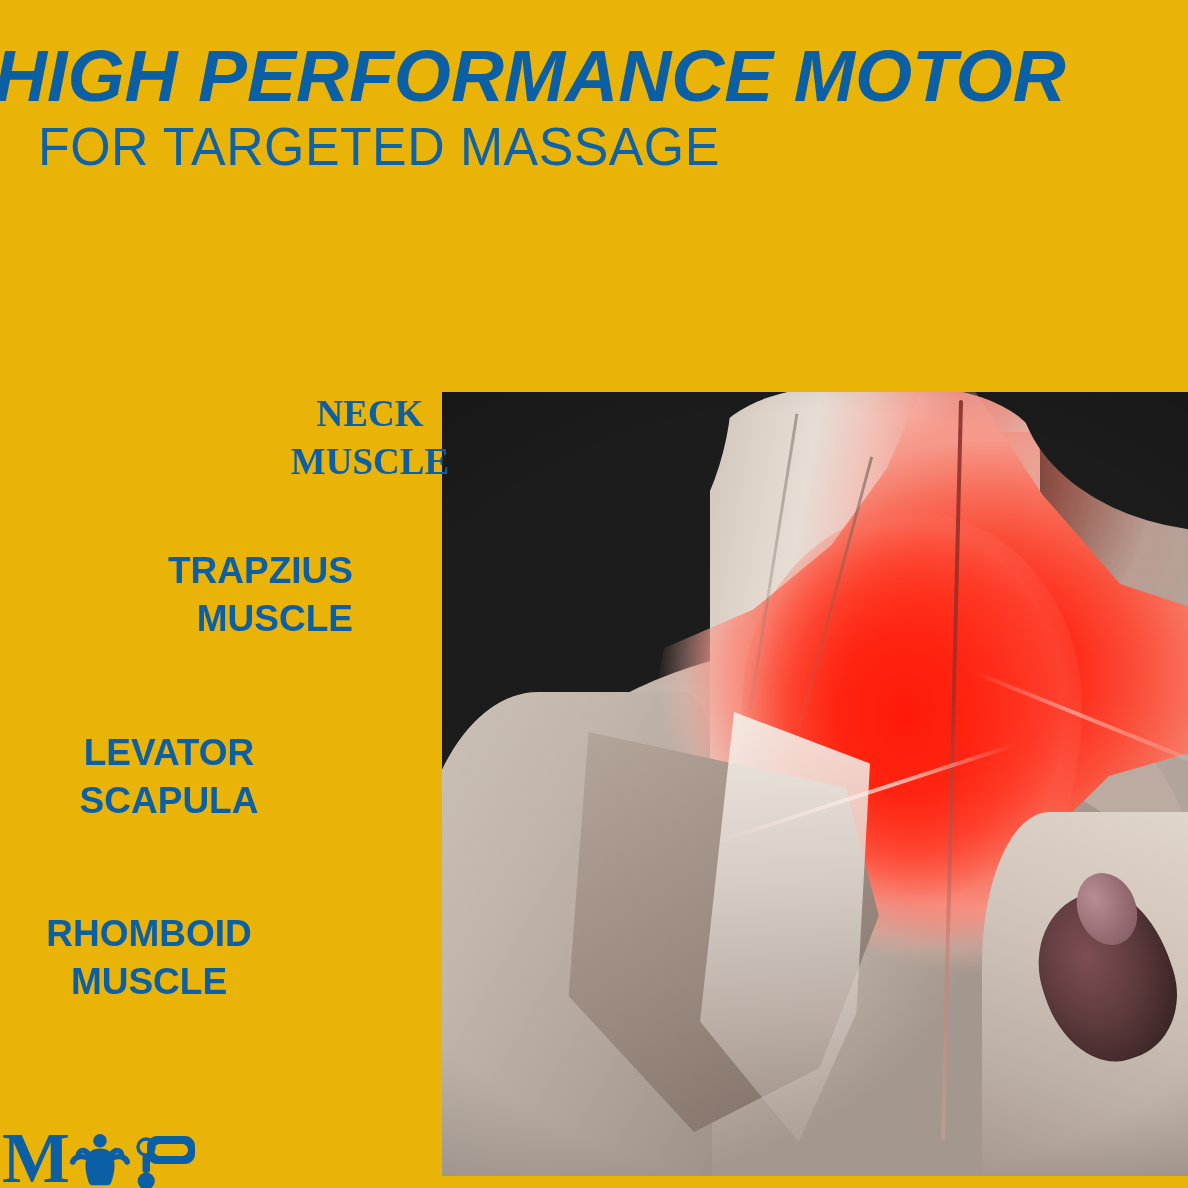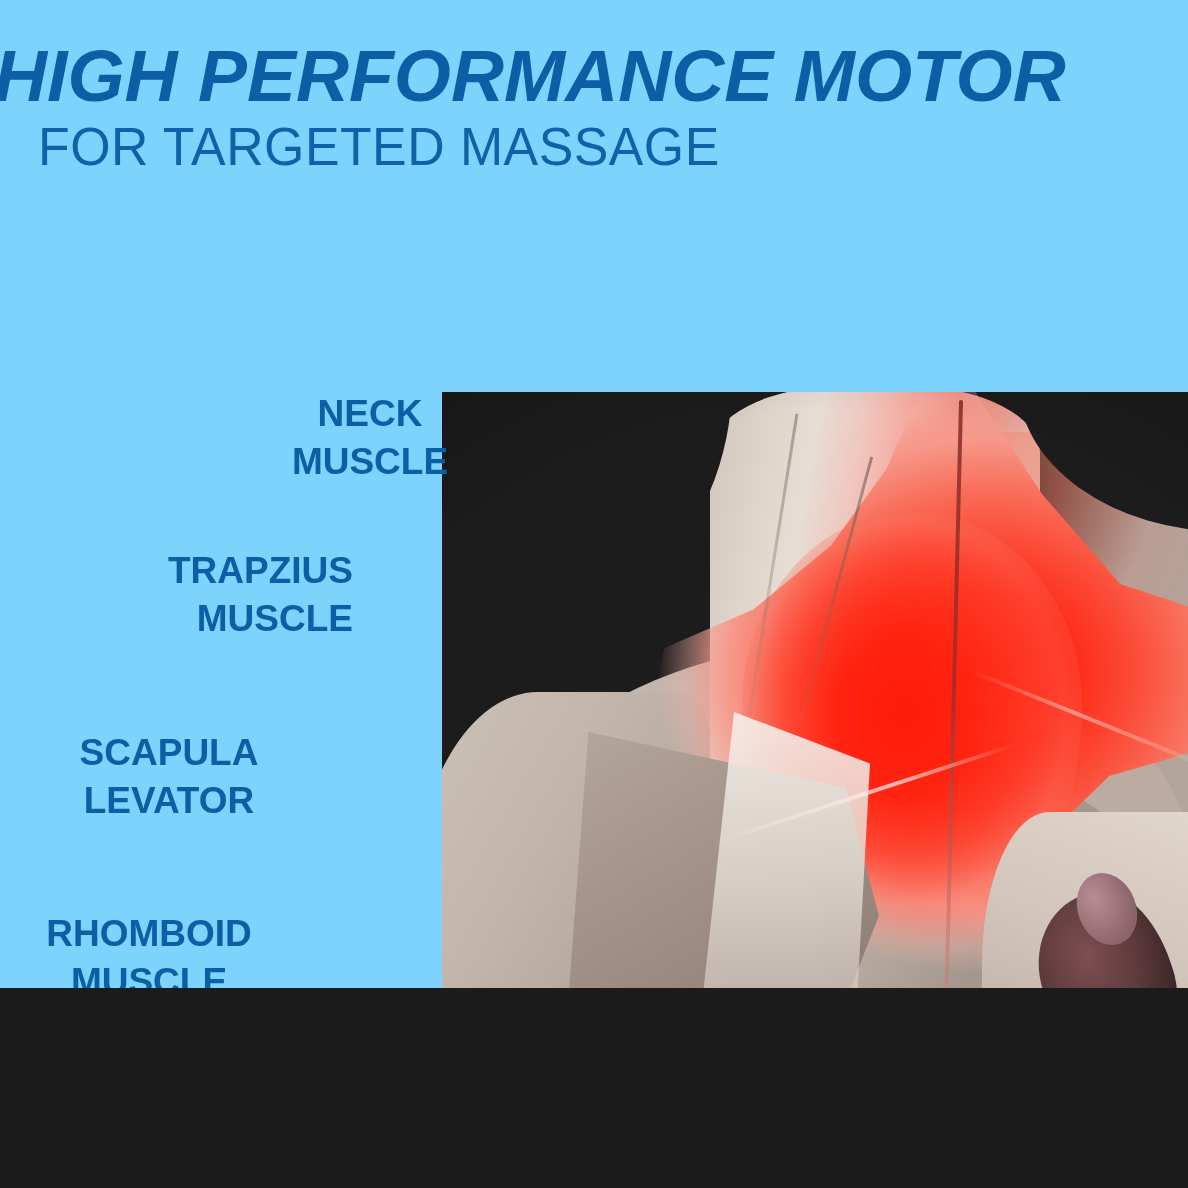--- a/index.html
+++ b/index.html
@@ -4,22 +4,22 @@
 <title>High Performance Motor</title>
 <style>
   html, body {
     margin: 0;
     padding: 0;
     background: #1b1b1b;
   }
   #poster {
     position: relative;
     width: 1188px;
-    height: 988px;
-    background: #7dd3fc;
+    height: 1188px;
+    background: #eab308;
     overflow: hidden;
     font-family: "Liberation Sans", sans-serif;
   }
 
   
   #headline {
     position: absolute;
     left: -6px;
     top: 40px;
     width: 1000px;
@@ -55,21 +55,21 @@
     color: #0b5fa5;
     font-family: "Liberation Sans", sans-serif;
     font-weight: bold;
     font-size: 37px;
     line-height: 48px;
     text-align: center;
     white-space: nowrap;
   }
   .callout .ln { display: block; }
 
-  #callout-neck      { left: 230px; top: 390px;  width: 280px; }
+  #callout-neck      { left: 230px; top: 390px;  width: 280px; font-family: Liberation Serif, serif; }
   #callout-trapzius  { left:  73px; top: 547px;  width: 280px; text-align: right; }
   #callout-levator   { left:  29px; top: 729px;  width: 280px; }
   #callout-rhomboid  { left:   9px; top: 910px;  width: 280px; }
 
   
   #anatomy-panel {
     position: absolute;
     left: 442px;
     top: 392px;
     width: 746px;
@@ -379,22 +379,22 @@
     <span class="ln">NECK</span>
     <span class="ln">MUSCLE</span>
   </div>
 
   <div class="callout" id="callout-trapzius">
     <span class="ln">TRAPZIUS</span>
     <span class="ln">MUSCLE</span>
   </div>
 
   <div class="callout" id="callout-levator">
+    <span class="ln">LEVATOR</span>
     <span class="ln">SCAPULA</span>
-    <span class="ln">LEVATOR</span>
   </div>
 
   <div class="callout" id="callout-rhomboid">
     <span class="ln">RHOMBOID</span>
     <span class="ln">MUSCLE</span>
   </div>
 
   <div id="logo">
     <span class="logo-text">M</span>
 

